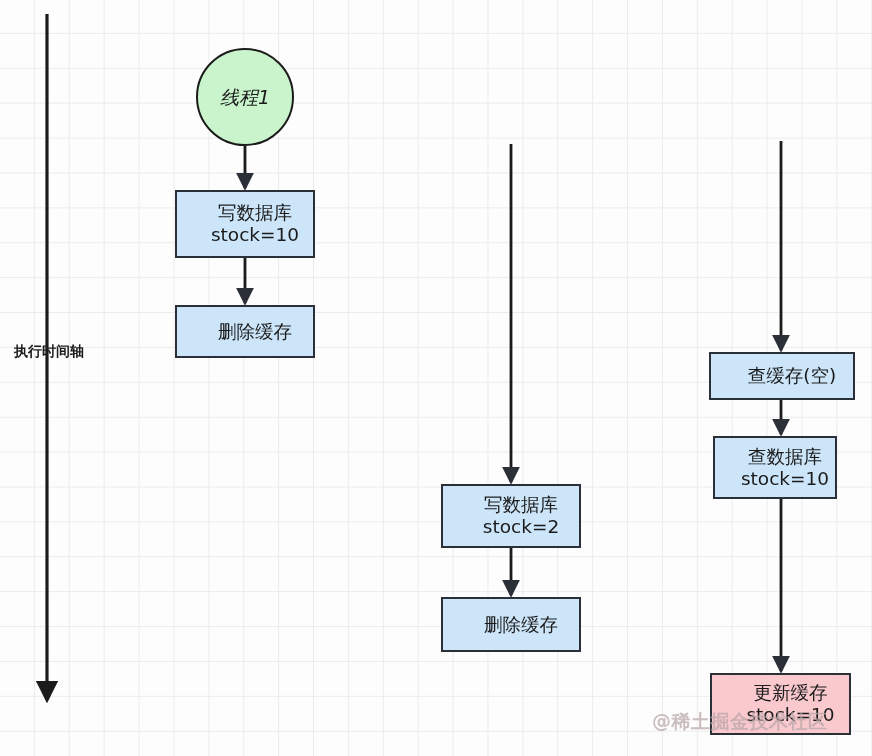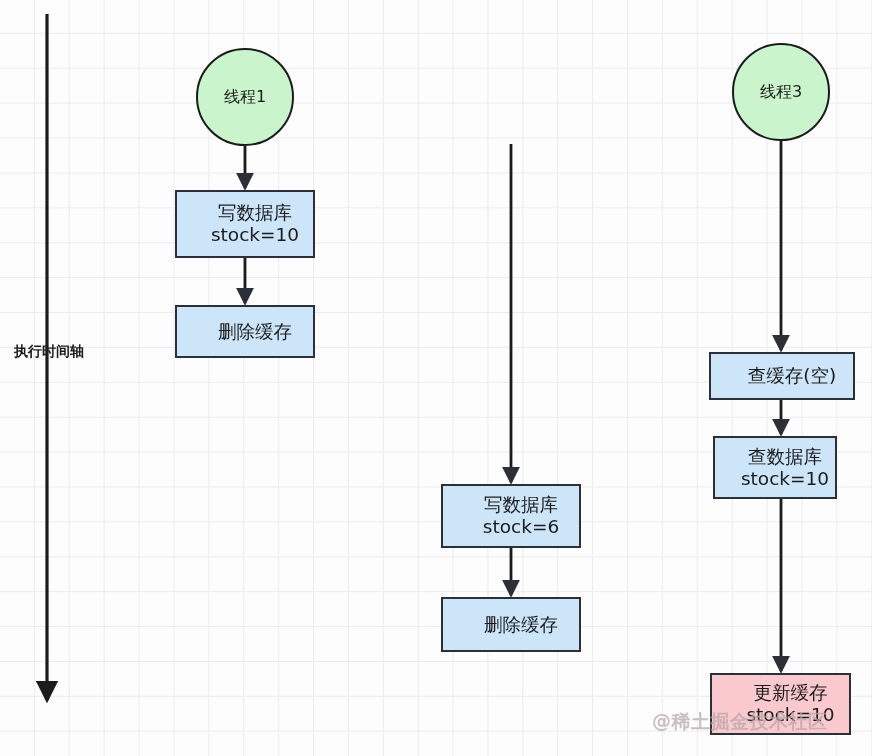--- a/index.html
+++ b/index.html
@@ -43,21 +43,22 @@
     line-height: 1.18;
     white-space: pre;
   }
   .node .line1, .node .line2 {
     display: block;
   }
   .circle-node {
     border: 2px solid #1b1b1b;
     border-radius: 50%;
     background: #caf5cc;
-    font-size: 16px;
+    font-size: 19px;
+    font-style: italic;
   }
   .rect-node {
     border: 2.5px solid #2b2f38;
     background: #cce5f9;
     font-size: 18.5px;
     padding-left: 20px;
   }
   .rect-node.danger {
     background: #f9c9ce;
   }
@@ -116,30 +117,27 @@
     <span class="line2">stock=10</span>
   </div>
 
   <div class="node rect-node" style="left:175px; top:305px; width:140px; height:53px;">
     <span class="line1">删除缓存</span>
   </div>
 
 
   <div class="node rect-node" style="left:441px; top:484px; width:140px; height:64px;">
     <span class="line1">写数据库</span>
-    <span class="line2">stock=6</span>
+    <span class="line2">stock=2</span>
   </div>
 
   <div class="node rect-node" style="left:441px; top:597px; width:140px; height:55px;">
     <span class="line1">删除缓存</span>
   </div>
 
-  <div class="node circle-node" style="left:732px; top:43px; width:98px; height:98px;">
-    <span class="line1">线程3</span>
-  </div>
 
   <div class="node rect-node" style="left:709px; top:352px; width:146px; height:48px;">
     <span class="line1">查缓存(空)</span>
   </div>
 
   <div class="node rect-node" style="left:713px; top:436px; width:124px; height:63px;">
     <span class="line1">查数据库</span>
     <span class="line2">stock=10</span>
   </div>
 

